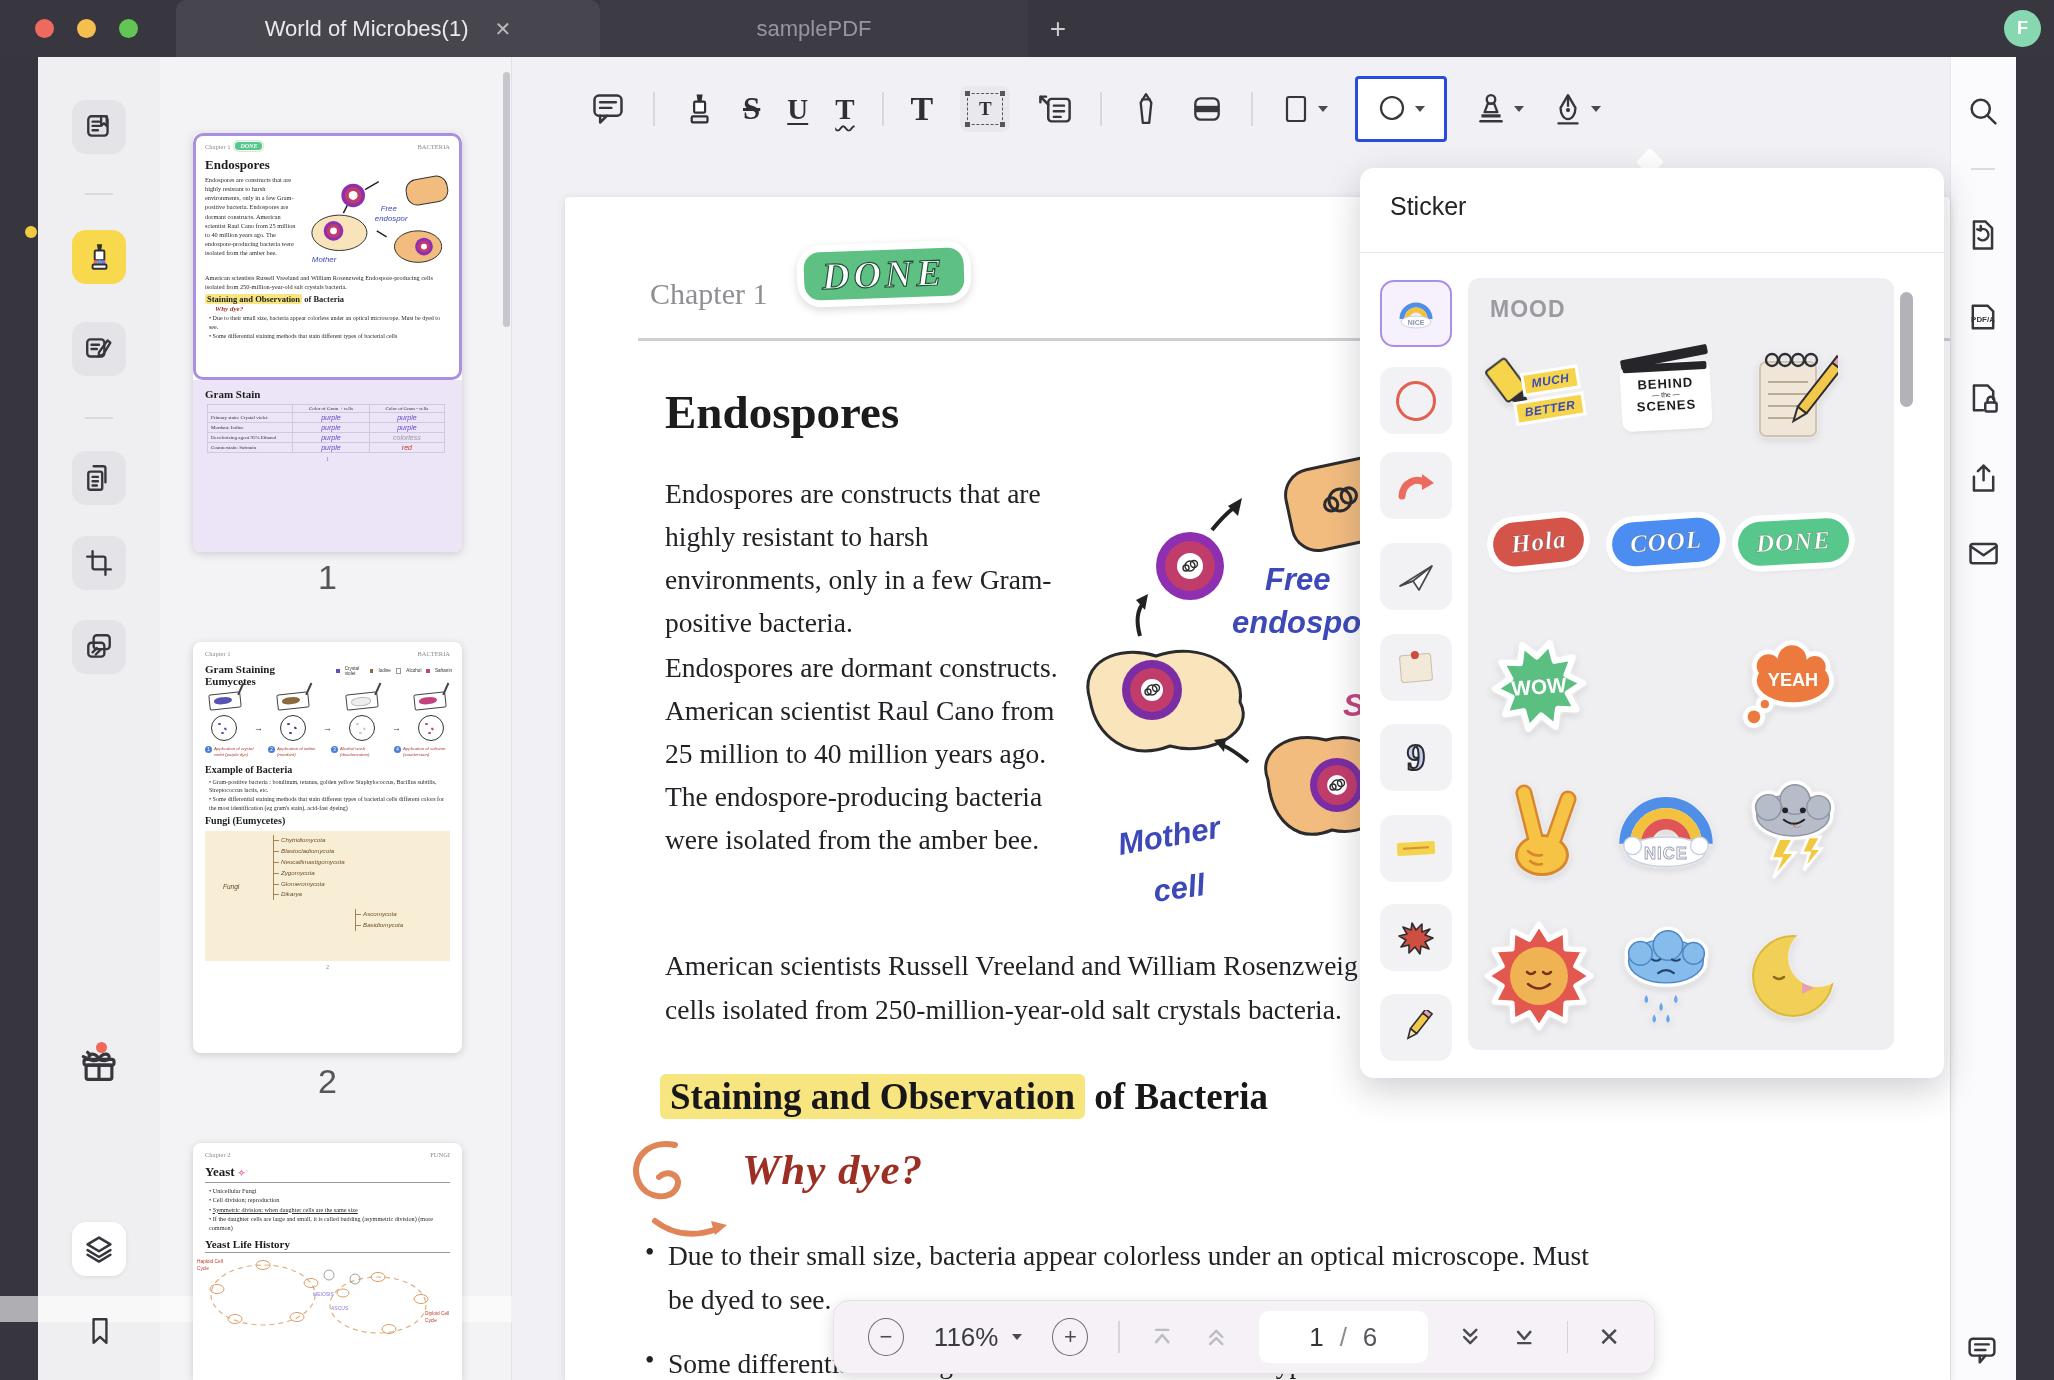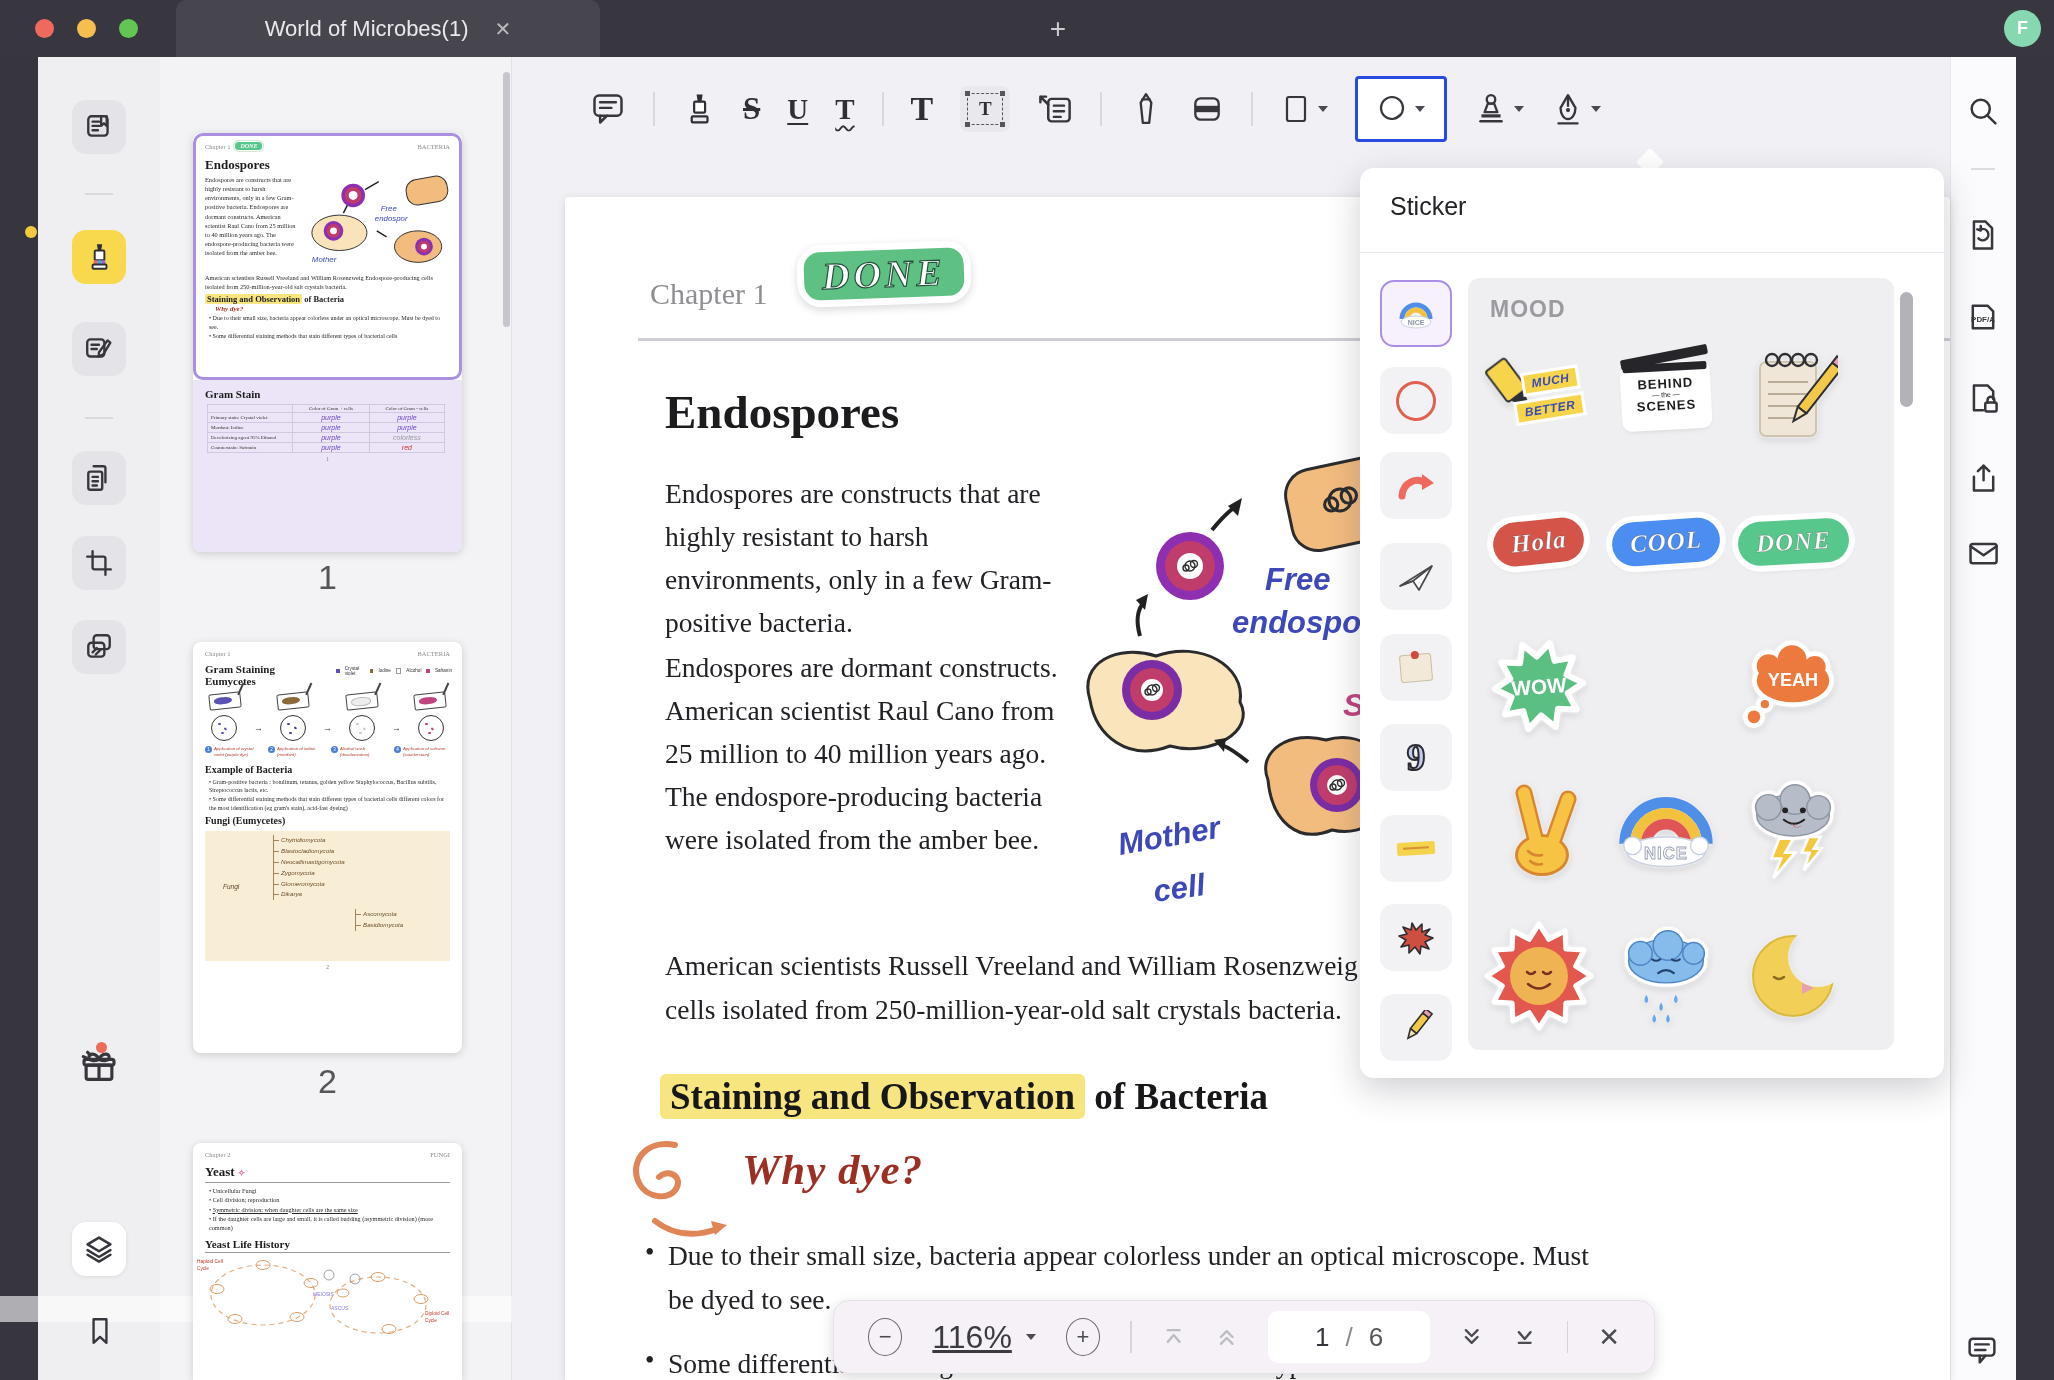--- a/index.html
+++ b/index.html
@@ -135,41 +135,44 @@
   .st-strip{position:absolute;background:#f6d44c;color:#3a4bb5;font-style:italic;font-weight:900;font-size:12px;padding:2px 7px;transform:rotate(-7deg);box-shadow:0 0 0 3px #fff;letter-spacing:.5px;}
   .st-card{width:82px;height:60px;background:#fff;border-radius:6px;box-shadow:0 0 0 4px #fff,0 3px 6px rgba(0,0,0,.18);transform:rotate(-3deg);position:relative;text-align:center;color:#1d1d1f;}
   .st-card .clap1{position:absolute;left:-3px;top:-14px;width:88px;height:10px;background:#26262a;transform:rotate(-8deg);border-radius:2px;}
   .st-card .clap2{position:absolute;left:-1px;top:-3px;width:84px;height:8px;background:#26262a;border-radius:2px;}
   .st-card .l1{font-size:13px;font-weight:900;padding-top:10px;letter-spacing:1px;}
   .st-card .l2{font-size:7px;}
   .st-card .l3{font-size:13px;font-weight:900;letter-spacing:1px;}
   
   #zoombar{left:833px;top:1300px;width:822px;height:74px;background:#f6f1f7;border:1px solid #e7e2e9;border-radius:16px;box-shadow:0 4px 14px rgba(0,0,0,.15);display:flex;align-items:center;gap:30px;padding:0 34px;box-sizing:border-box;z-index:55;}
   .zb-circle{width:36px;height:36px;border:1.8px solid #6a6a70;border-radius:50%;color:#4a4a50;font-size:22px;display:flex;align-items:center;justify-content:center;}
-  .zb-txt{font-size:32px;color:#3a3a40;text-decoration:underline;}
+  .zb-txt{font-size:26px;color:#3a3a40;}
   .zb-div{width:1.5px;height:32px;background:#d8d3da;}
   #zb-pagebox{width:180px;height:52px;background:#fff;border-radius:10px;display:flex;align-items:center;justify-content:center;gap:16px;font-size:26px;}
   #zb-pagebox .cur{color:#35353b;} #zb-pagebox .sep{color:#8a8a90;} #zb-pagebox .tot{color:#55555b;}
   .zb-x{font-size:26px;color:#4a4a50;}
   
   #watermark{left:1640px;top:1318px;width:372px;text-align:right;font-size:27px;z-index:70;}
   #watermark .wa{color:#9b9b9f;} #watermark .wb{color:#f2a65a;} #watermark .wc{color:#9b9b9f;}
 </style>
 </head>
 <body>
 
 <div id="app">
 
   <div class="abs" id="titlebar">
     <div class="abs tlight" style="left:35px;background:#ee6a5f;"></div>
     <div class="abs tlight" style="left:77px;background:#f5bf4f;"></div>
     <div class="abs tlight" style="left:119px;background:#62c554;"></div>
     <div class="abs" id="tab-active">
       <span class="tab-label">World of Microbes(1)</span>
       <span class="tab-close">✕</span>
+    </div>
+    <div class="abs" id="tab-inactive">
+      <span class="tab-label">samplePDF</span>
     </div>
     <div class="abs" id="newtab">+</div>
     <div class="abs" id="avatar">F</div>
   </div>
 
   <div class="abs" id="strip-left"></div>
   <div class="abs" id="sidebar"></div>
   <div class="abs" id="thumbpanel"></div>
   <div class="abs" id="mainarea"></div>
   <div class="abs" id="rail-right"></div>

